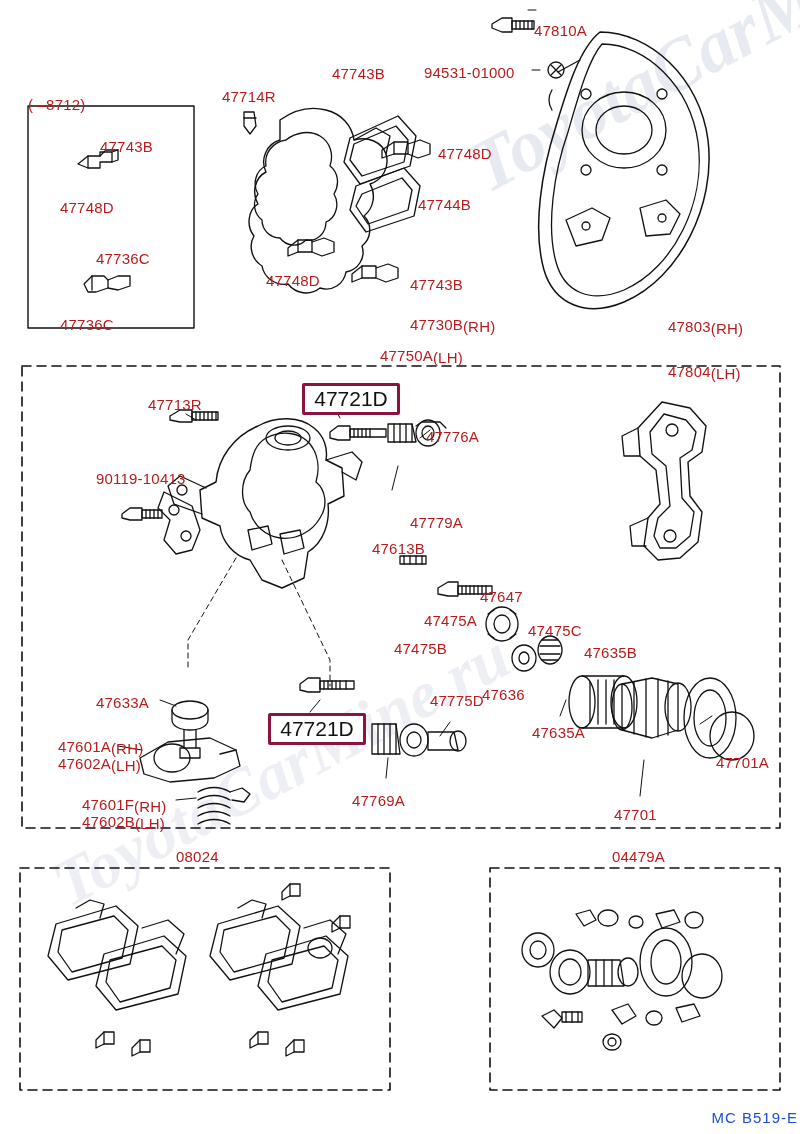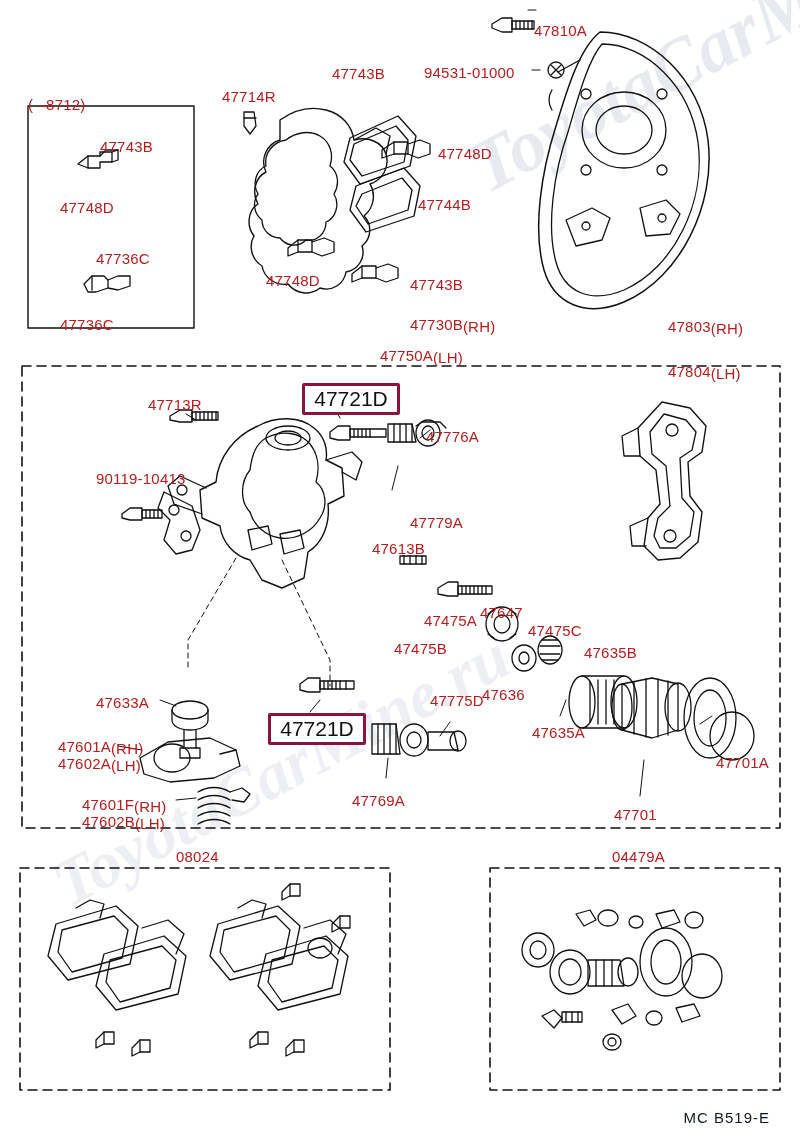--- a/index.html
+++ b/index.html
@@ -45,25 +45,25 @@
     background: #ffffff;
     box-sizing: border-box;
     font-size: 21px;
     color: #111111;
     text-align: center;
     line-height: 26px;
     white-space: nowrap;
   }
   .code-bottom {
     position: absolute;
-    right: 30px;
+    right: 2px;
     bottom: 8px;
     font-size: 15px;
     letter-spacing: 1px;
-    color: #0f172a;
+    color: #1d4ed8;
   }
   .wm {
     position: absolute;
     color: rgba(80, 96, 150, 0.13);
     font-size: 74px;
     font-family: "Liberation Serif", serif;
     font-style: italic;
     font-weight: bold;
     transform: rotate(-28deg);
     transform-origin: left top;
@@ -414,21 +414,21 @@
   <div class="lbl" style="left:668px; top:335px;margin-top:28px;"><span>47804</span><span class="sub">(LH)</span></div>
   <div class="lbl" style="left:380px; top:316px;margin-left:30px;"><span>47730B</span><span class="sub">(RH)</span></div>
   <div class="lbl" style="left:380px; top:347px;"><span>47750A</span><span class="sub">(LH)</span></div>
 
   <div class="lbl" style="left:148px; top:396px;">47713R</div>
   <div class="lbl" style="left:426px; top:428px;">47776A</div>
   <div class="lbl" style="left:80px; top:470px;margin-left:16px;">90119-10413</div>
   <div class="lbl" style="left:368px; top:514px;margin-left:42px;">47779A</div>
   <div class="lbl" style="left:372px; top:540px;">47613B</div>
   <div class="lbl" style="left:424px; top:568px;margin-top:44px;">47475A</div>
-  <div class="lbl" style="left:480px; top:588px;margin-top:16px;">47647</div>
+  <div class="lbl" style="left:480px; top:588px;">47647</div>
   <div class="lbl" style="left:528px; top:622px;">47475C</div>
   <div class="lbl" style="left:584px; top:644px;text-align:right;">47635B</div>
   <div class="lbl" style="left:394px; top:640px;">47475B</div>
   <div class="lbl" style="left:482px; top:686px;">47636</div>
   <div class="lbl" style="left:532px; top:724px;">47635A</div>
   <div class="lbl" style="left:716px; top:710px;margin-top:44px;">47701A</div>
   <div class="lbl" style="left:614px; top:806px;">47701</div>
   <div class="lbl" style="left:96px; top:694px;">47633A</div>
   <div class="lbl" style="left:430px; top:692px;text-align:right;">47775D</div>
   <div class="lbl" style="left:352px; top:792px;text-align:center;">47769A</div>

